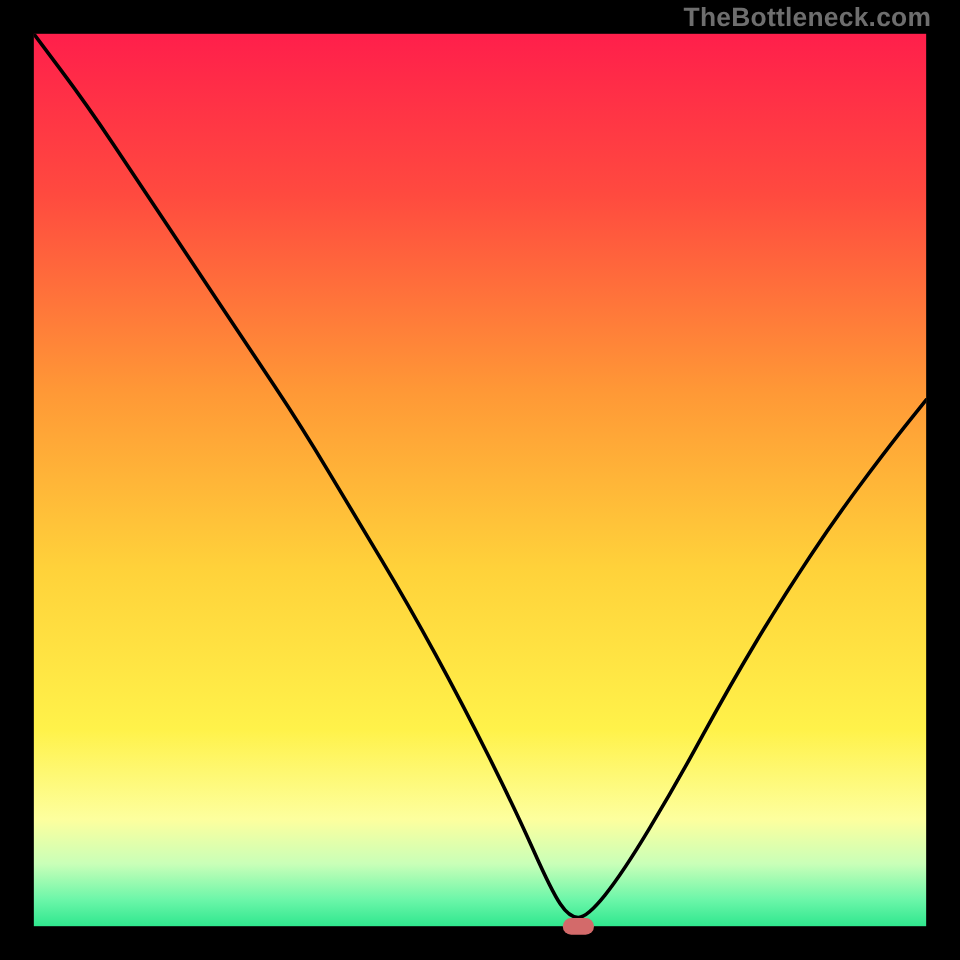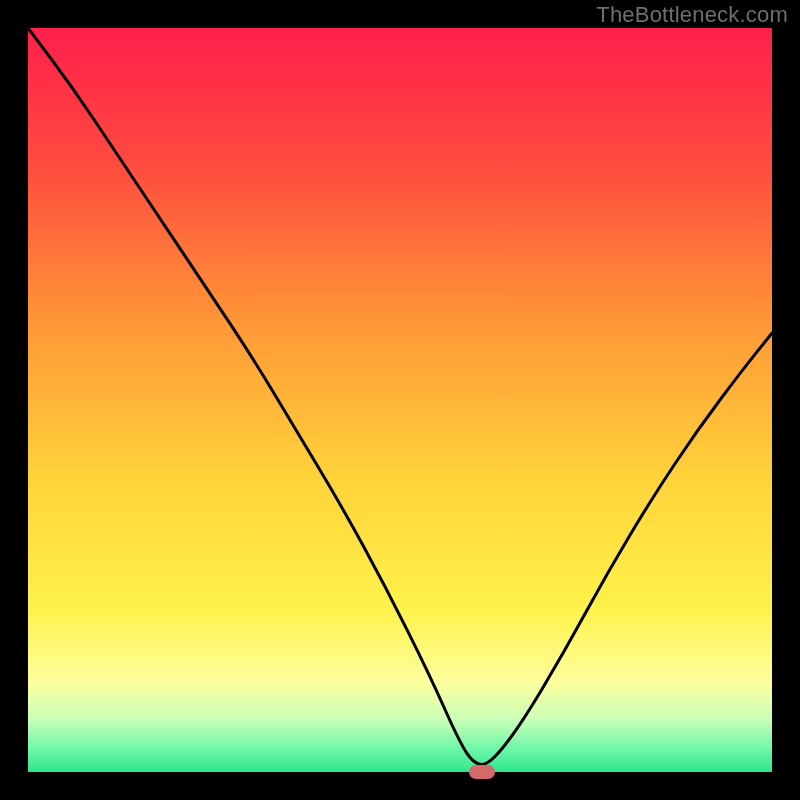--- a/index.html
+++ b/index.html
@@ -13,24 +13,24 @@
   }
   .frame {
     position: relative;
     width: 800px;
     height: 800px;
     background: #000;
   }
   .watermark {
     position: absolute;
     top: 2px;
-    right: 12px;
+    right: 24px;
     color: #6e6e6e;
     font-size: 22px;
-    font-weight: 400;
+    font-weight: 700;
     letter-spacing: 0.2px;
     user-select: none;
   }
   .plot {
     position: absolute;
     left: 28px;
     top: 28px;
     width: 744px;
     height: 744px;
   }

